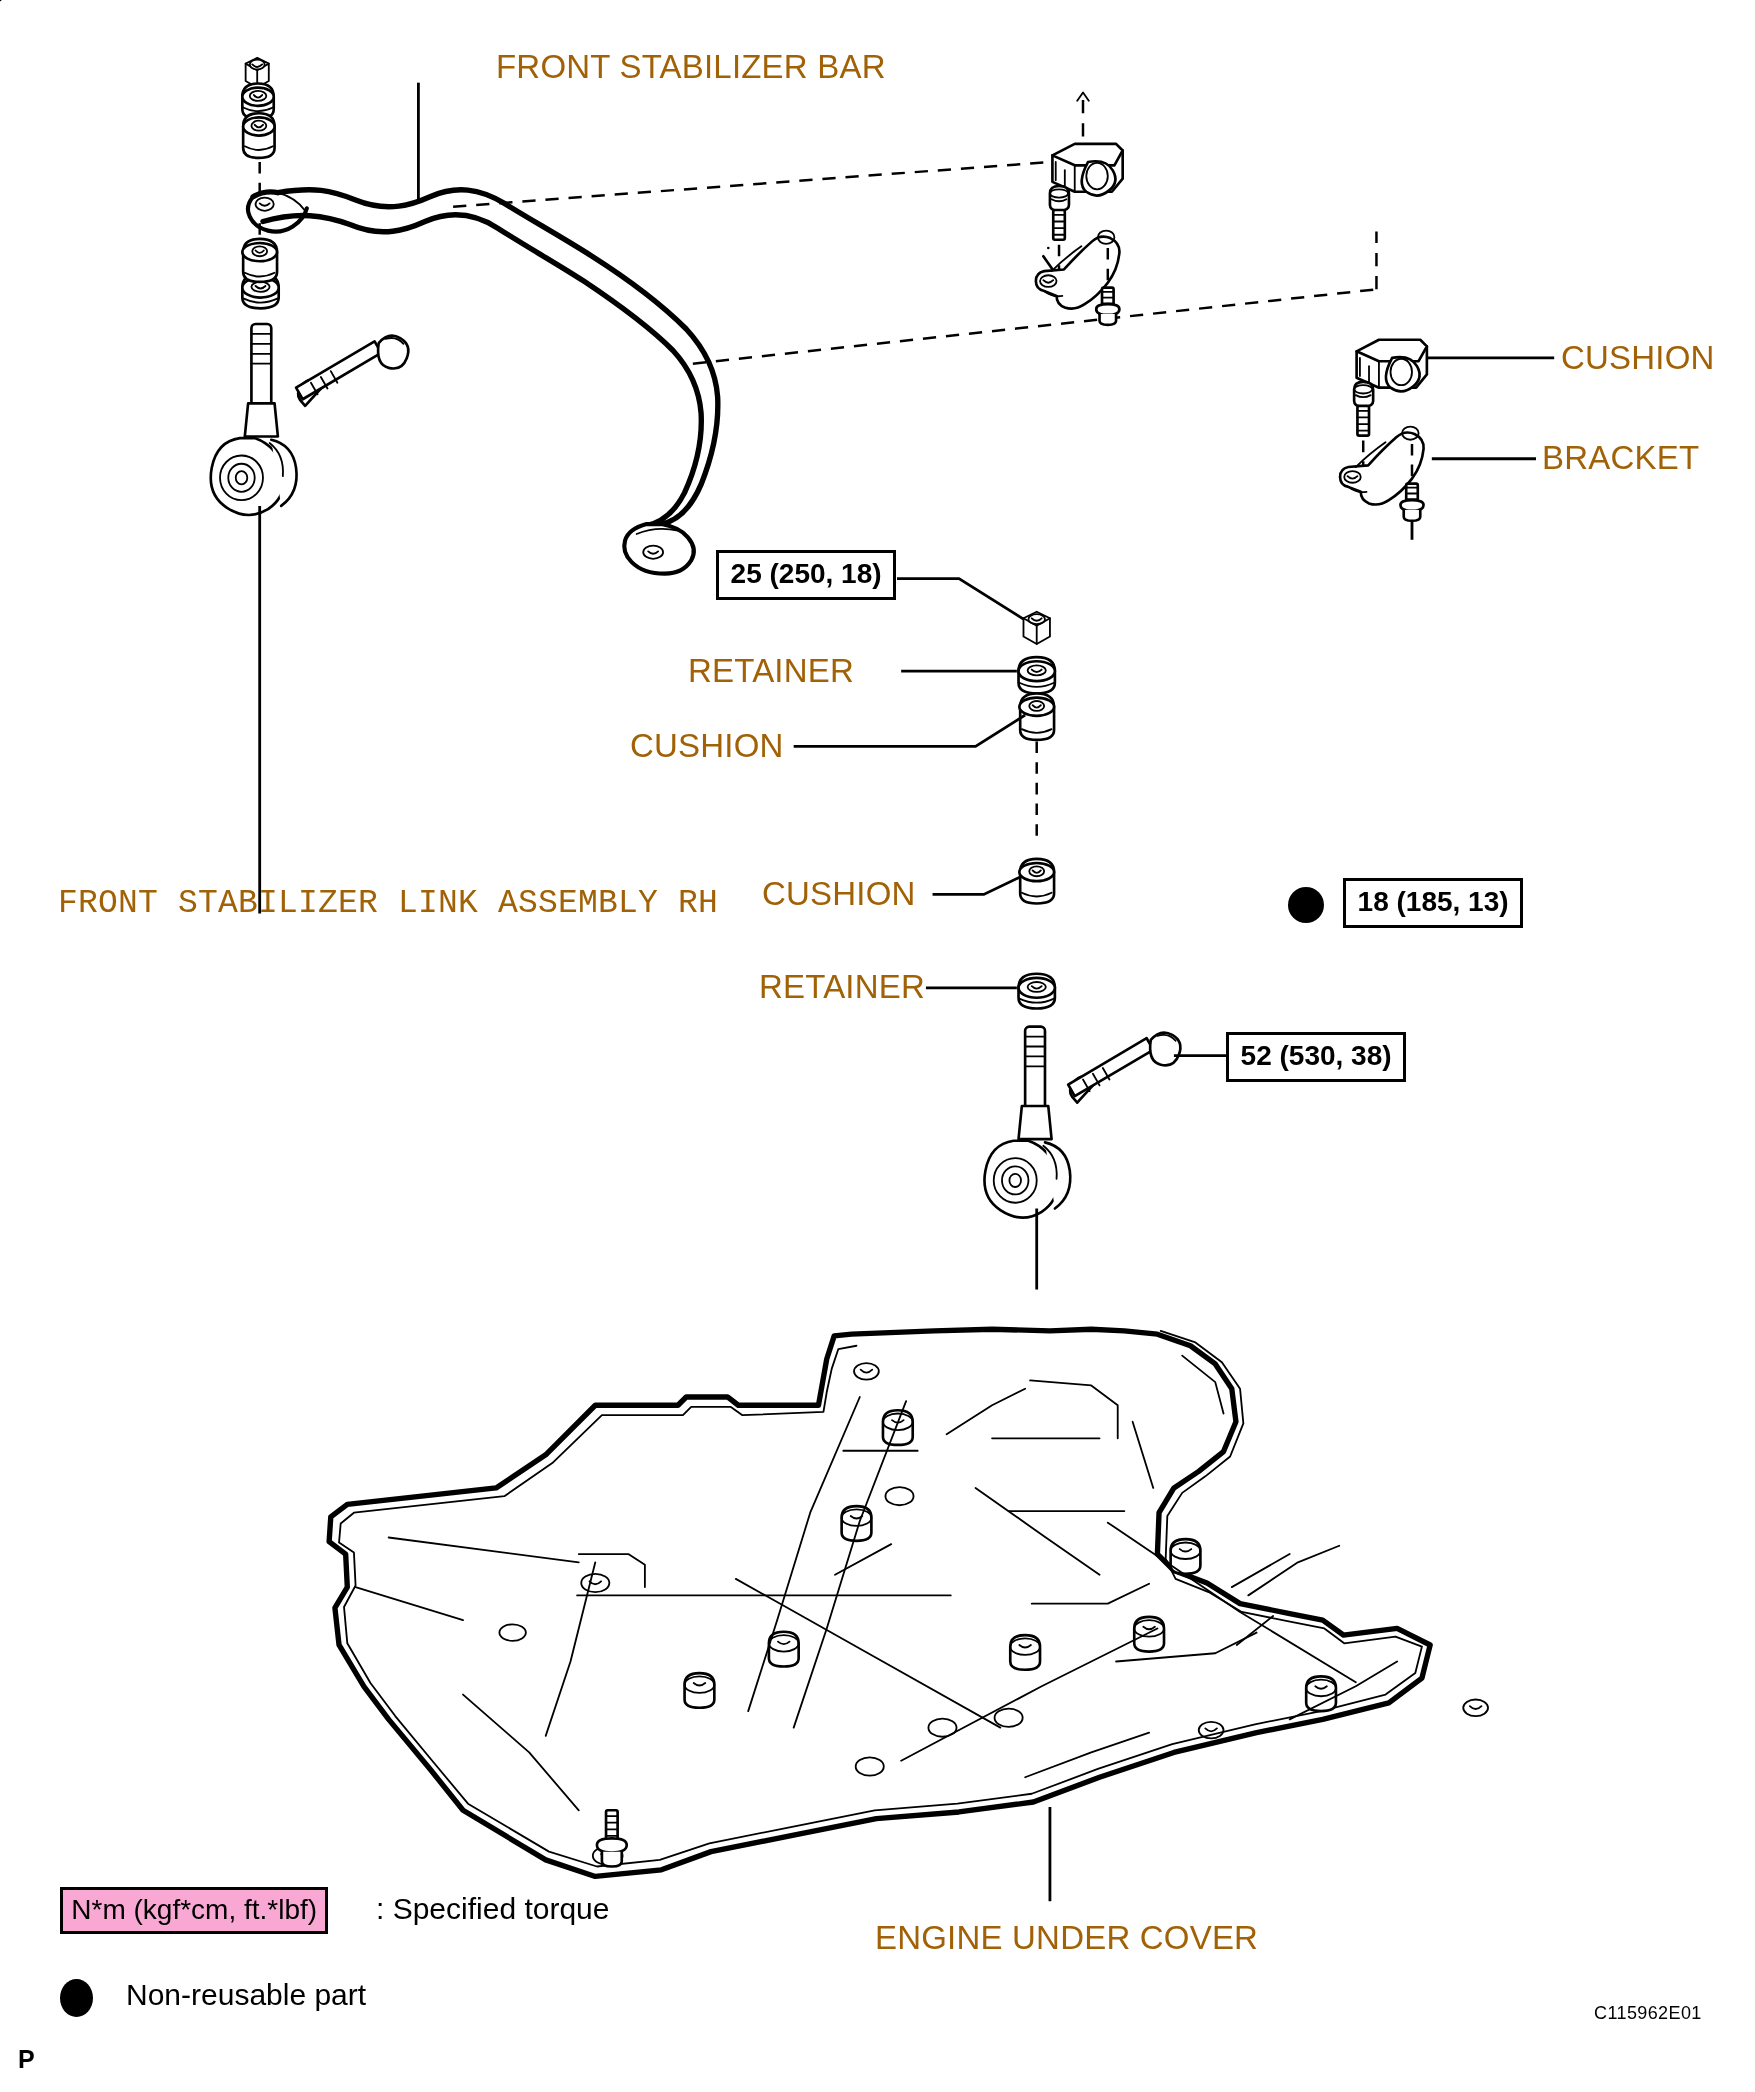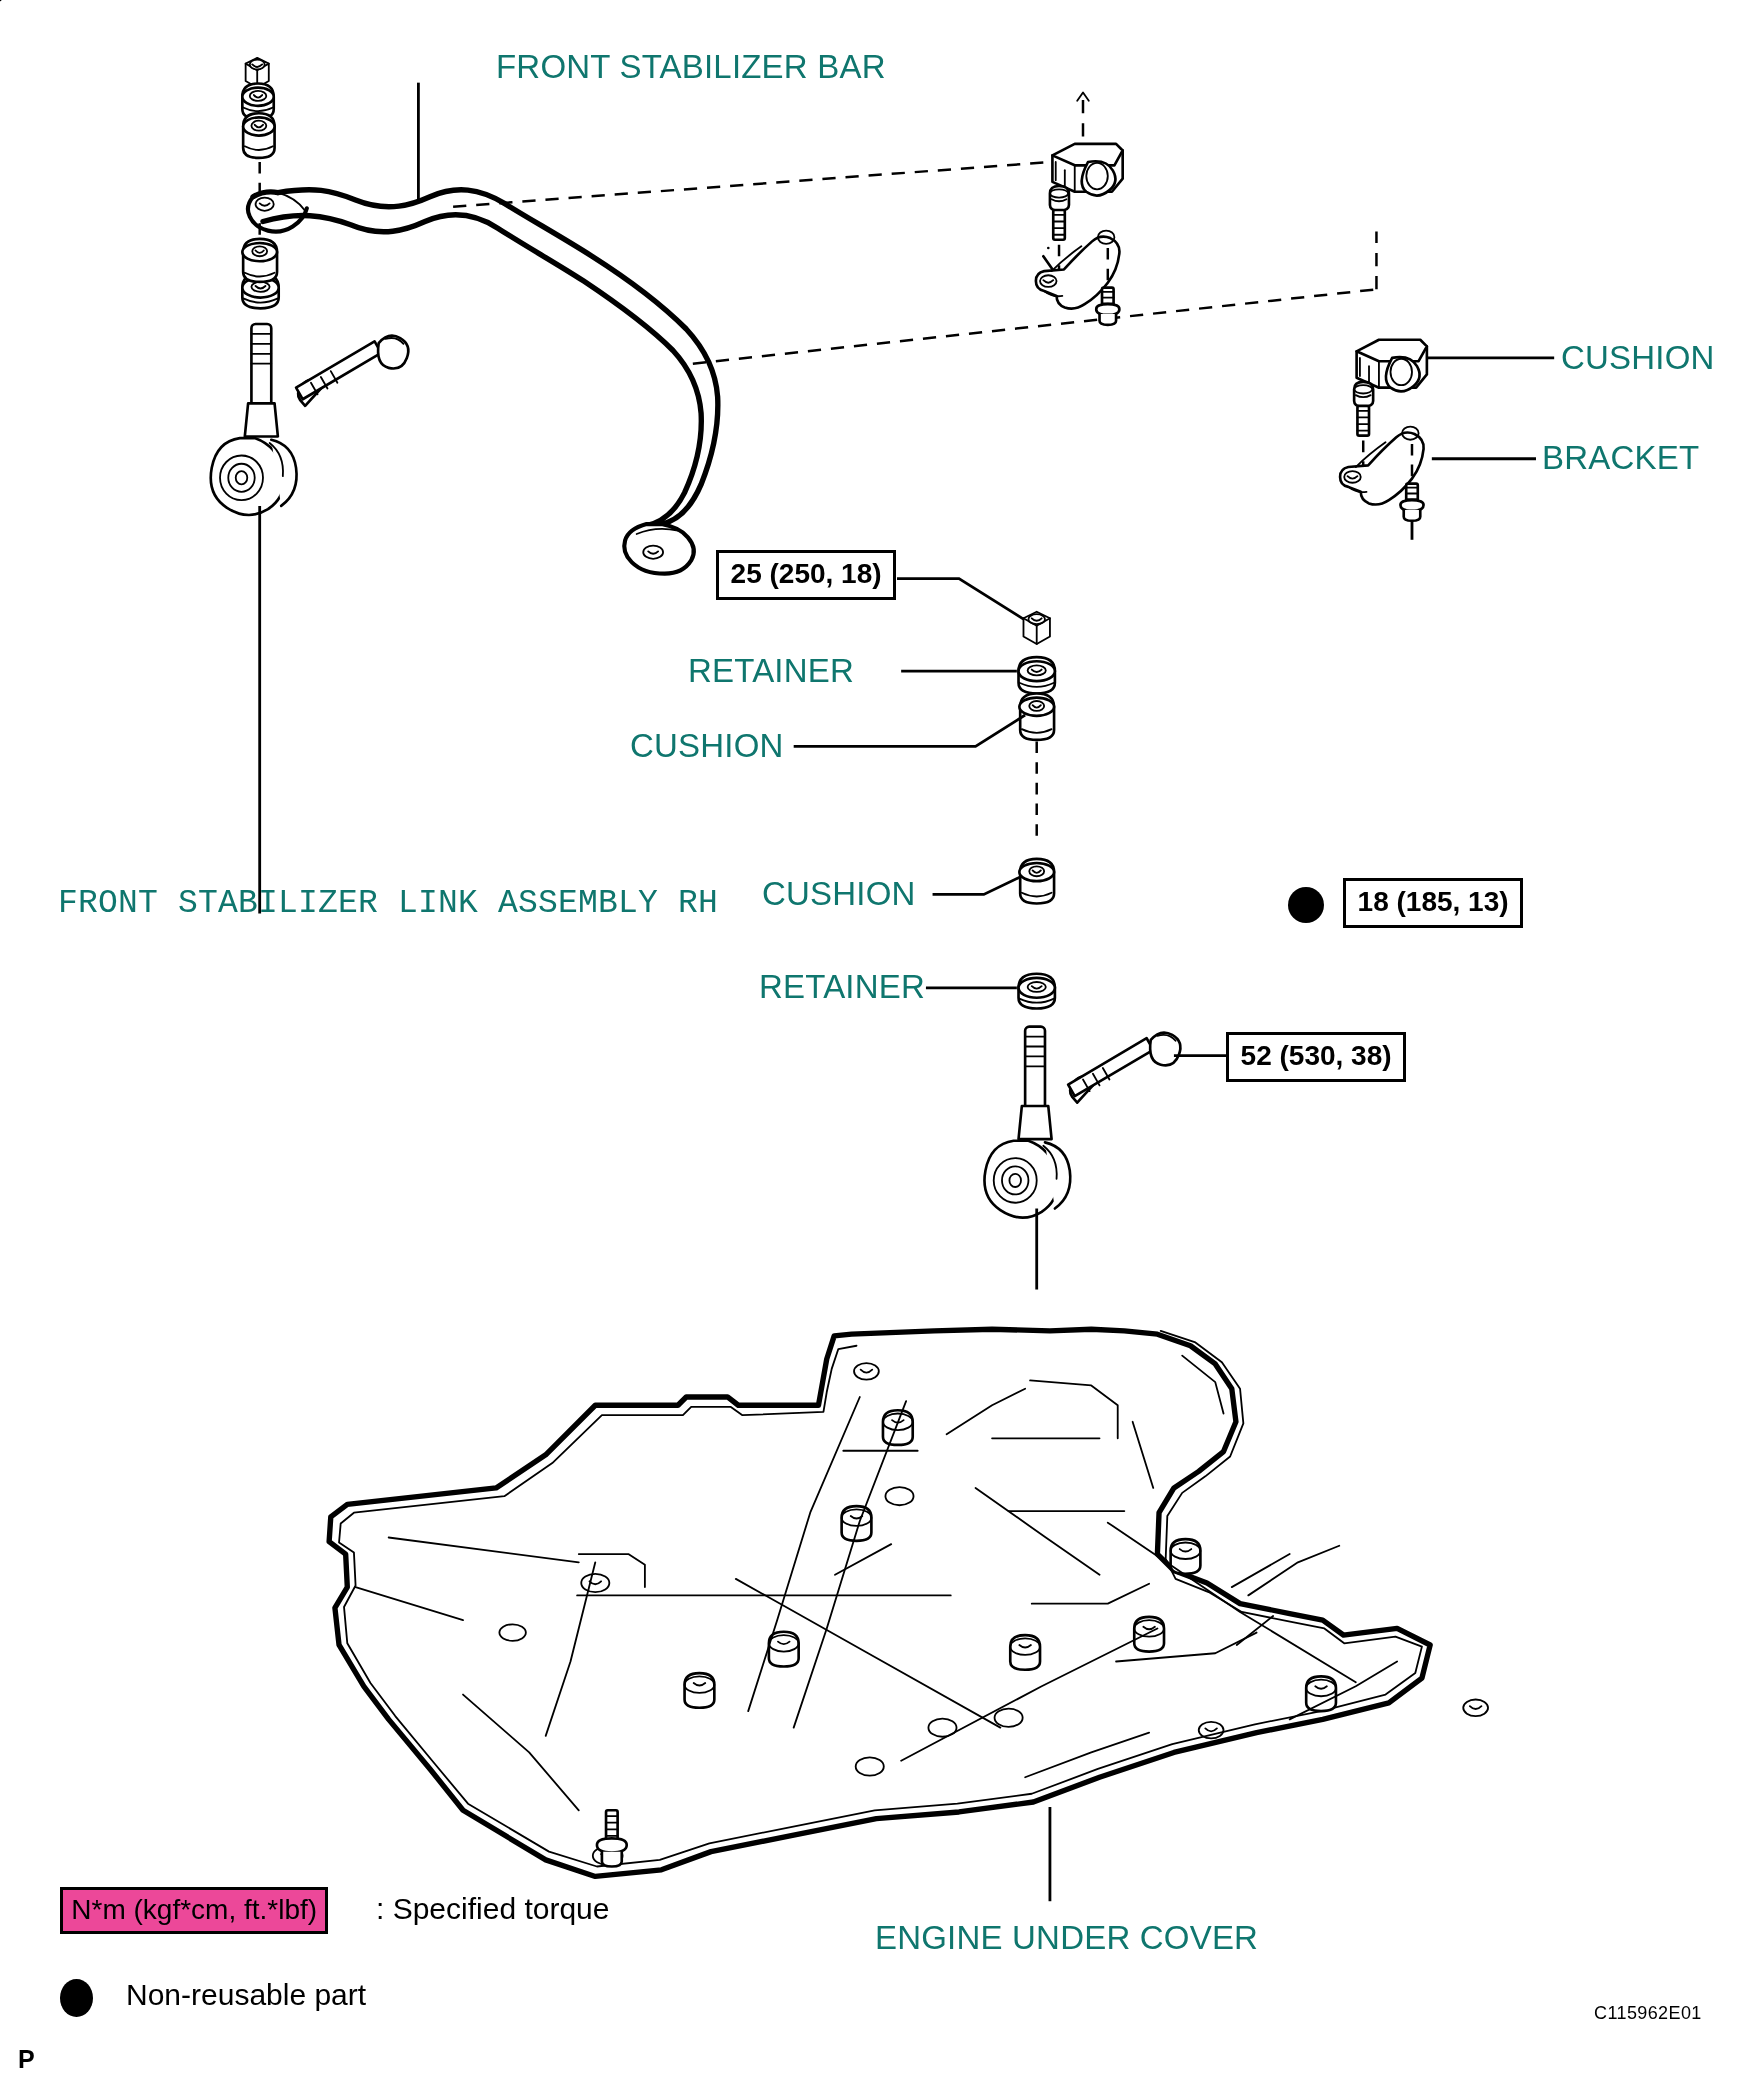--- a/index.html
+++ b/index.html
@@ -1,26 +1,26 @@
 <!DOCTYPE html>
 <html style="font-size:13.2px"><head>
 <meta charset="utf-8">
 <style>
   html,body{margin:0;padding:0;background:#ffffff;}
   body{width:1756px;height:2093px;position:relative;overflow:hidden;
        font-family:"Liberation Sans","DejaVu Sans",sans-serif;color:#000;}
   #sheet{position:absolute;left:0;top:0;width:1756px;height:2093px;}
   svg.layer{position:absolute;left:0;top:0;width:1756px;height:2093px;}
   .lbl{position:absolute;white-space:nowrap;font-family:"Liberation Sans","DejaVu Sans",sans-serif;
-       color:#0f766e;letter-spacing:0.2px;}
+       color:#a16207;letter-spacing:0.2px;}
   .lbl-cap{font-size:33px;line-height:33px;}
   .torque{position:absolute;border:3.3px solid #000;background:#fff;
           font-size:28px;font-weight:bold;line-height:28px;padding:7.4px 11.6px 9px 11.6px;
           font-family:"Liberation Sans","DejaVu Sans",sans-serif;white-space:nowrap;}
-  .legend-box{position:absolute;border:3.3px solid #000;background:#ec4899;
+  .legend-box{position:absolute;border:3.3px solid #000;background:#f9a8d4;
           font-size:28px;line-height:28px;padding:5.8px 8.3px 7.4px 8.3px;white-space:nowrap;}
   .legend-txt{position:absolute;font-size:30px;line-height:30px;white-space:nowrap;}
   .dot{position:absolute;background:#000;border-radius:50%;}
   .code{position:absolute;font-size:18px;line-height:18px;letter-spacing:0.4px;}
   .pmark{position:absolute;font-size:25px;font-weight:bold;line-height:25px;}
 </style>
 </head>
 <body>
 
 <div id="sheet">

